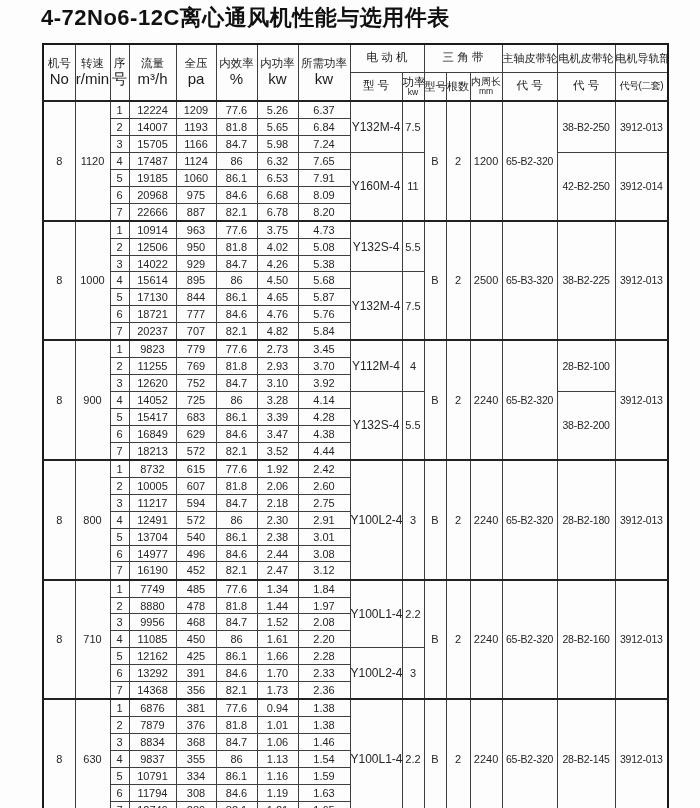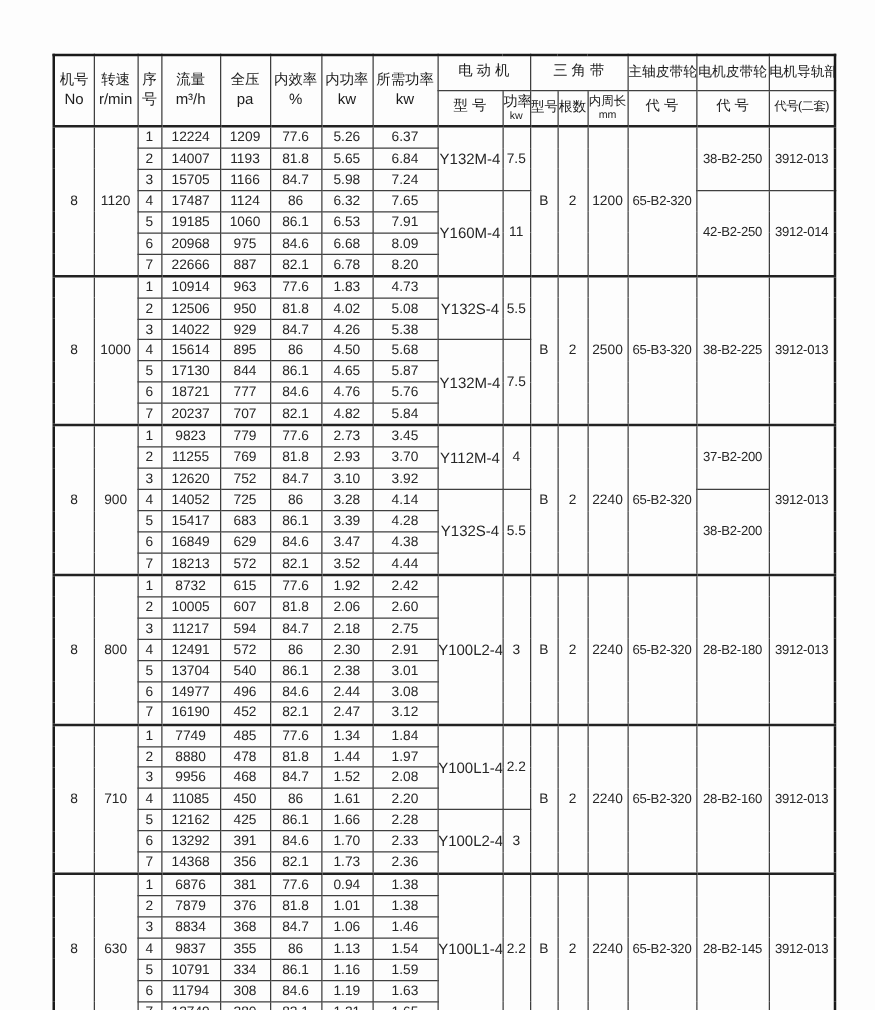--- a/index.html
+++ b/index.html
@@ -25,35 +25,36 @@
     text-align:center; vertical-align:middle;
     overflow:hidden; white-space:nowrap;
   }
   .perf thead th {
     font-weight:normal; font-size:11.5px; line-height:1.2; color:#1c1c1c;
   }
   .perf thead tr.h1 { height:28px; }
   .perf thead tr.h2 { height:29px;margin-top:30px; }
   .perf thead { border-bottom:1px solid #1a1a1a; }
   .perf th .lbl { display:block; }
-  .perf th .unit { display:block; font-size:12px; }
+  .perf th .unit { display:block; font-size:15px; }
   .perf th .unit-sm { display:block; font-size:8.5px; line-height:0.9; }
   .perf th.sm { font-size:11px; }
   .perf th.xs { font-size:10px; letter-spacing:-0.5px; }
   .perf td {
     font-size:11px; color:#262626;
   }
   .perf td.code { font-size:10.5px; letter-spacing:-0.2px;margin-left:20px; }
   .perf td.model { font-size:12px; }
   .perf tbody tr.group-start td { border-top:2px solid #222; }
 </style>
 </head>
 <body>
 
 <div class="page">
+  <h1 class="title">4-72No6-12C离心通风机性能与选用件表</h1>
 
   <table class="perf">
     <colgroup>
       <col style="width:32px">
         <col style="width:35px">
         <col style="width:19px">
       <col style="width:47px">
         <col style="width:40px">
         <col style="width:41px">
       <col style="width:41px">
@@ -195,21 +196,21 @@
           <td rowspan="1">6.78</td>
           <td rowspan="1">8.20</td>
         </tr>
         <tr class="group-start">
           <td rowspan="7">8</td>
           <td rowspan="7">1000</td>
           <td rowspan="1">1</td>
           <td rowspan="1">10914</td>
           <td rowspan="1">963</td>
           <td rowspan="1">77.6</td>
-          <td rowspan="1">1.83</td>
+          <td rowspan="1">3.75</td>
           <td rowspan="1">4.73</td>
           <td rowspan="3" class="model">Y132S-4</td>
           <td rowspan="3">5.5</td>
           <td rowspan="7">B</td>
           <td rowspan="7">2</td>
           <td rowspan="7">2500</td>
           <td rowspan="7" class="code">65-B3-320</td>
           <td rowspan="7" class="code">38-B2-225</td>
           <td rowspan="7" class="code">3912-013</td>
         </tr>
@@ -271,21 +272,21 @@
           <td rowspan="1">779</td>
           <td rowspan="1">77.6</td>
           <td rowspan="1">2.73</td>
           <td rowspan="1">3.45</td>
           <td rowspan="3" class="model">Y112M-4</td>
           <td rowspan="3">4</td>
           <td rowspan="7">B</td>
           <td rowspan="7">2</td>
           <td rowspan="7">2240</td>
           <td rowspan="7" class="code">65-B2-320</td>
-          <td rowspan="3" class="code">37-B2-200</td>
+          <td rowspan="3" class="code">28-B2-100</td>
           <td rowspan="7" class="code">3912-013</td>
         </tr>
         <tr>
           <td rowspan="1">2</td>
           <td rowspan="1">11255</td>
           <td rowspan="1">769</td>
           <td rowspan="1">81.8</td>
           <td rowspan="1">2.93</td>
           <td rowspan="1">3.70</td>
         </tr>

